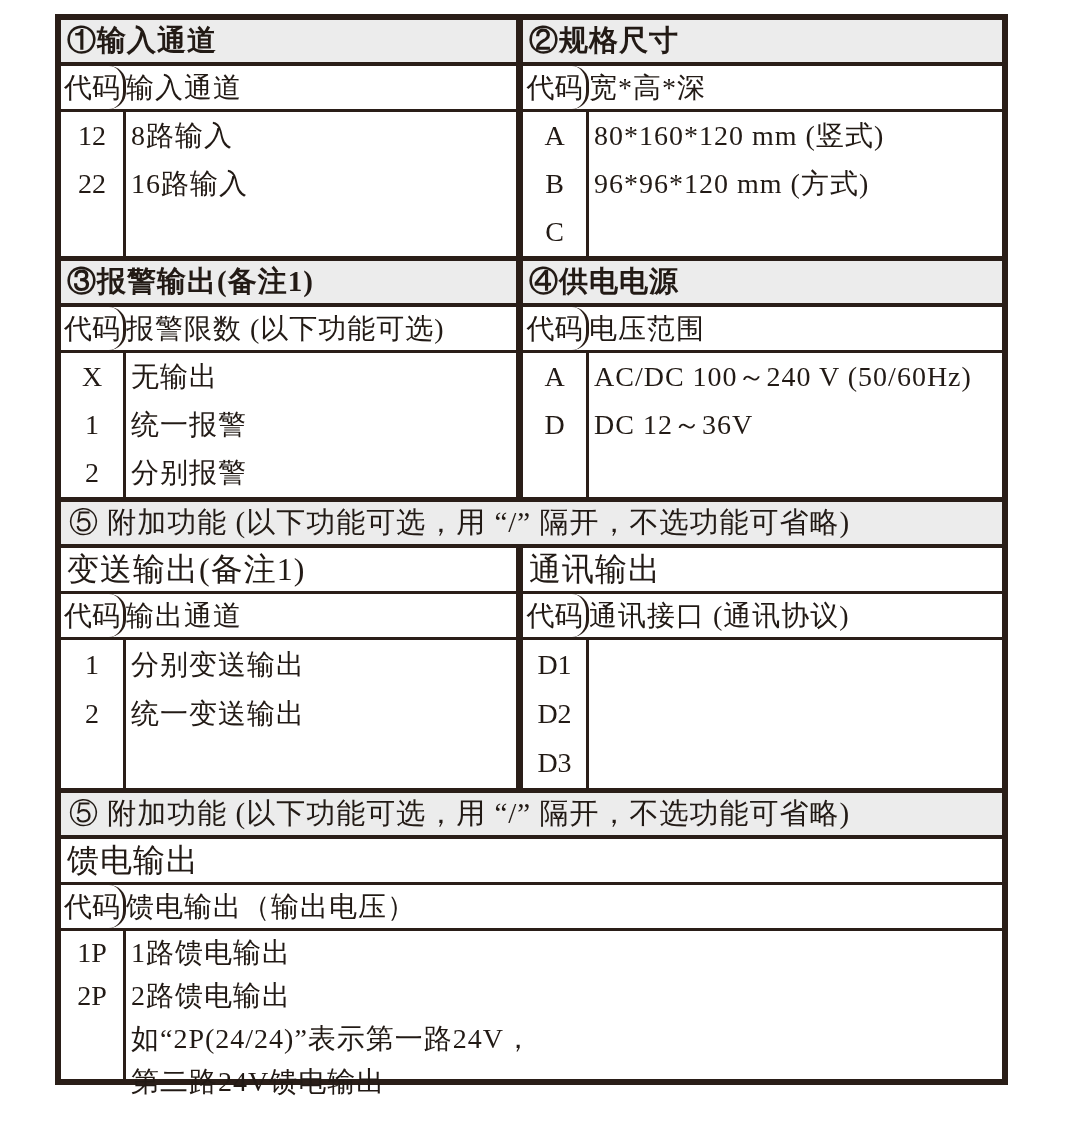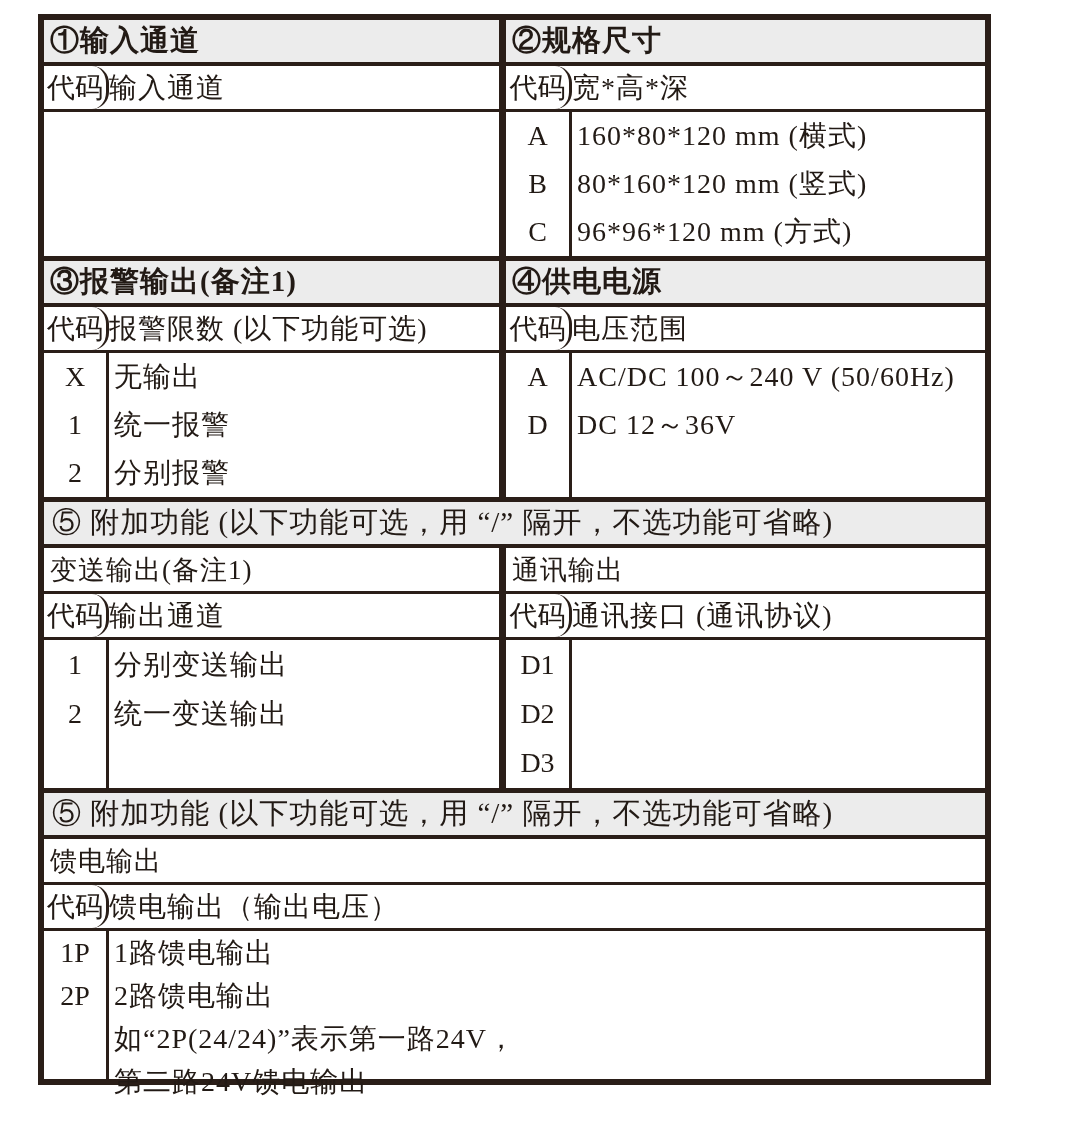--- a/index.html
+++ b/index.html
@@ -2,21 +2,21 @@
 <html><head>
 <meta charset="utf-8">
 <style>
   html,body{margin:0;padding:0;}
   body{
     width:1080px;height:1141px;background:#ffffff;position:relative;
     font-family:"Liberation Serif","DejaVu Serif",serif;
     color:#221a15;
   }
   .spec-table{
-    position:absolute;left:38px;top:14px;width:953px;
+    position:absolute;left:55px;top:14px;width:953px;
     box-sizing:border-box;border:6px solid #2a1e18;background:#fff;
   }
   .spec-table *{box-sizing:border-box;}
   
   .split{display:grid;grid-template-columns:455px 1fr;}
   .split.bordered{border-top:5px solid #2a1e18;}
   .half.right{border-left:7px solid #2a1e18;}
   
   .band{
     height:46px;background:#ececec;border-bottom:4px solid #2a1e18;
@@ -28,21 +28,21 @@
     border-top:5px solid #2a1e18;border-bottom:4px solid #2a1e18;
     display:flex;align-items:center;padding-left:8px;
     font-size:29px;font-weight:normal;letter-spacing:1px;
   }
   
   .hdr{height:46px;border-bottom:3px solid #2a1e18;display:flex;font-size:28px;}
   .hdr .code{width:65px;border-right:3px solid #2a1e18;display:flex;align-items:center;justify-content:center;flex:none;border-radius:17px;}
   .half.right .hdr .code{width:66px;}
   .hdr .desc{flex:1;display:flex;align-items:center;letter-spacing:1px;}
   
-  .subtitle{height:46px;border-bottom:3px solid #2a1e18;display:flex;align-items:center;padding-left:6px;font-size:27px;letter-spacing:1px;}
+  .subtitle{height:46px;border-bottom:3px solid #2a1e18;display:flex;align-items:center;padding-left:6px;font-size:32px;letter-spacing:1px;}
   
   .data{display:flex;font-size:28px;}
   .data .code{width:65px;border-right:3px solid #2a1e18;text-align:center;flex:none;}
   .half.right .data .code{width:66px;}
   .data .desc{flex:1;padding-left:5px;letter-spacing:1px;}
   .data .line{height:var(--lh);line-height:var(--lh);white-space:nowrap;}
   .h144{height:144px;--lh:48px;}
   .h148{height:148px;--lh:49px;}
   .h172{height:148px;--lh:43px;}
 </style>
@@ -51,35 +51,44 @@
 
 <div class="spec-table">
 
   <div class="split">
     <div class="half left">
       <div class="band">①输入通道</div>
       <div class="hdr">
         <div class="code">代码</div>
         <div class="desc">输入通道</div>
       </div>
+      <div class="data h144">
+        <div class="code">
+          <div class="line">12</div>
+          <div class="line">22</div>
+        </div>
+        <div class="desc">
+          <div class="line">8路输入</div>
+          <div class="line">16路输入</div>
+        </div>
+      </div>
     </div>
     <div class="half right">
       <div class="band">②规格尺寸</div>
       <div class="hdr">
         <div class="code">代码</div>
         <div class="desc">宽*高*深</div>
       </div>
       <div class="data h144">
         <div class="code">
           <div class="line">A</div>
           <div class="line">B</div>
           <div class="line">C</div>
         </div>
         <div class="desc">
-          <div class="line">160*80*120 mm (横式)</div>
           <div class="line">80*160*120 mm (竖式)</div>
           <div class="line">96*96*120 mm (方式)</div>
         </div>
       </div>
     </div>
   </div>
 
   <div class="split bordered">
     <div class="half left">
       <div class="band">③报警输出(备注1)</div>

